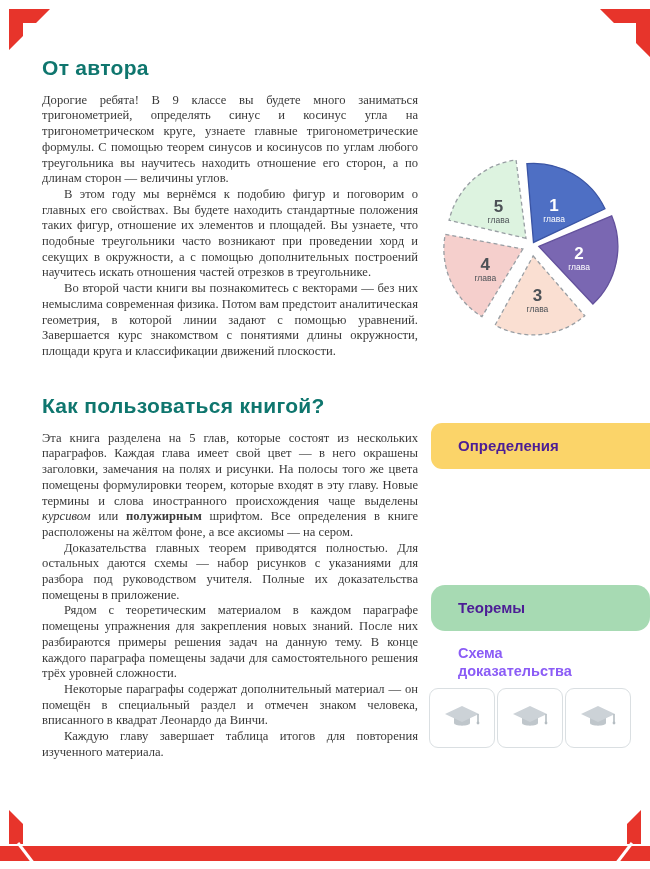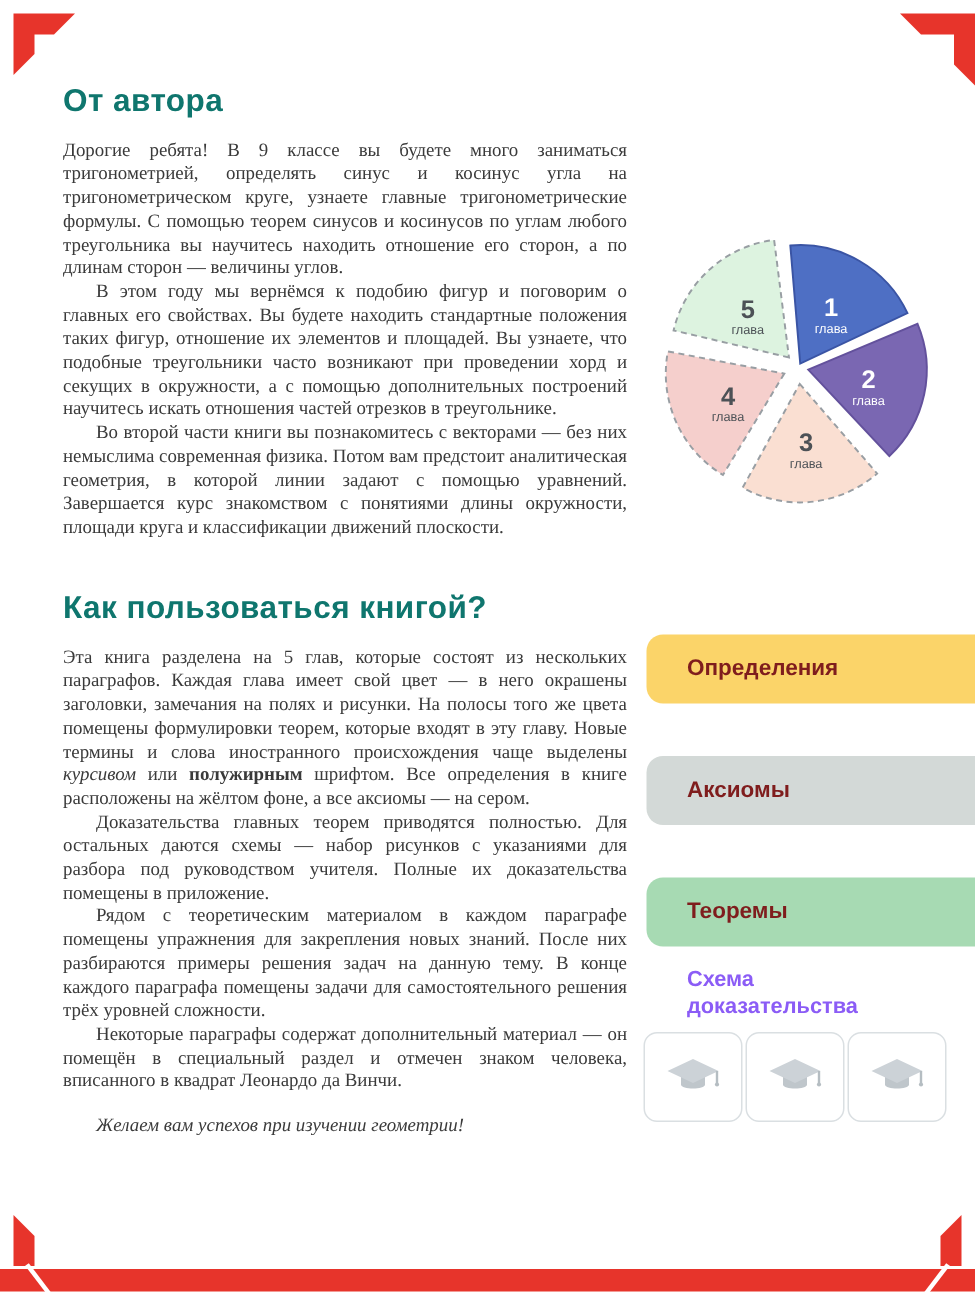--- a/index.html
+++ b/index.html
@@ -23,21 +23,21 @@
   #block-a{top:60px;}
   #block-b{top:398px;}
   .closing{font-style:italic;margin-top:14px !important;}
 
   .pie-wrap{position:absolute;left:432px;top:150px;width:200px;height:190px;}
 
   .side-box{
     position:absolute;left:431px;right:0;height:46px;
     border-radius:11px 0 0 11px;
     font-family:"Liberation Sans",sans-serif;font-weight:bold;
-    font-size:15px;color:#7f1d1d;line-height:46px;padding-left:27px;
+    font-size:15px;color:#4c1d95;line-height:46px;padding-left:27px;
   }
   #box-definitions{top:423px;}
   #box-axioms{top:504px;}
   #box-theorems{top:585px;}
 
   .scheme-label{
     position:absolute;left:458px;top:644px;width:150px;
     font-family:"Liberation Sans",sans-serif;font-weight:bold;
     font-size:14.5px;line-height:18px;color:#8b5cf6;
   }
@@ -75,21 +75,21 @@
     <p>В этом году мы вернёмся к подобию фигур и поговорим о главных его свойствах. Вы будете находить стандартные положения таких фигур, отношение их элементов и площадей. Вы узнаете, что подобные треугольники часто возникают при проведении хорд и секущих в окружности, а с помощью дополнительных построений научитесь искать отношения частей отрезков в треугольнике.</p>
     <p>Во второй части книги вы познакомитесь с векторами — без них немыслима современная физика. Потом вам предстоит аналитическая геометрия, в которой линии задают с помощью уравнений. Завершается курс знакомством с понятиями длины окружности, площади круга и классификации движений плоскости.</p>
   </div>
 
   <div class="textcol" id="block-b">
     <h1 class="sec">Как пользоваться книгой?</h1>
     <p class="noindent"><span>Эта книга разделена на 5 глав, которые состоят из нескольких параграфов. Каждая глава имеет свой цвет — в него окрашены заголовки, замечания на полях и рисунки. На полосы того же цвета помещены формулировки теорем, которые входят в эту главу. Новые термины и слова иностранного происхождения чаще выделены </span><i>курсивом</i><span> или </span><b>полужирным</b><span> шрифтом. Все определения в книге расположены на жёлтом фоне, а все аксиомы — на сером.</span></p>
     <p>Доказательства главных теорем приводятся полностью. Для остальных даются схемы — набор рисунков с указаниями для разбора под руководством учителя. Полные их доказательства помещены в приложение.</p>
     <p>Рядом с теоретическим материалом в каждом параграфе помещены упражнения для закрепления новых знаний. После них разбираются примеры решения задач на данную тему. В конце каждого параграфа помещены задачи для самостоятельного решения трёх уровней сложности.</p>
     <p>Некоторые параграфы содержат дополнительный материал — он помещён в специальный раздел и отмечен знаком человека, вписанного в квадрат Леонардо да Винчи.</p>
-    <p class="closing">Желаем вам успехов при изучении геометрии!</p>
+    <p>Каждую главу завершает таблица итогов для повторения изученного материала.</p>
   </div>
 
   <div class="pie-wrap">
     <svg id="pie-svg" width="200" height="190" viewBox="0 0 200 190">
         <path d="M101.5,92.40192378864668 L94.88945037674708,13.678987907935834 A79,79 0 0 1 172.98133714481554,58.76535975500593 Z" fill="#4e6fc4" stroke="#3a54a4" stroke-width="1.3"></path>
         <text x="122.03999999999999" y="60.82560020118194" text-anchor="middle" class="pie-num" fill="#ffffff">1</text>
         <text x="122.03999999999999" y="71.82560020118194" text-anchor="middle" class="pie-sub" fill="#ffffff">глава</text>
         <path d="M106.84703320513664,96.45538183572431 L179.6742221806282,65.84165050600818 A79,79 0 0 1 160.92625457350303,154.04390340201581 Z" fill="#7a67b2" stroke="#63519c" stroke-width="1.3"></path>
         <text x="147.02933664328137" y="108.99639409451785" text-anchor="middle" class="pie-num" fill="#ffffff">2</text>
         <text x="147.02933664328137" y="119.99639409451785" text-anchor="middle" class="pie-sub" fill="#ffffff">глава</text>
@@ -101,24 +101,21 @@
         <text x="53.33609802361594" y="130.77610772831187" text-anchor="middle" class="pie-sub" fill="#4c5156">глава</text>
         <path d="M93.97782454277028,88.31169657070345 L17.065091215790616,70.27197783196166 A79,79 0 0 1 84.07649909119021,9.934635166859707 Z" fill="#ddf3e0" stroke="#989ea3" stroke-width="1.3" stroke-dasharray="4 3"></path>
         <text x="66.48993923354838" y="61.78330714009209" text-anchor="middle" class="pie-num" fill="#4c5156">5</text>
         <text x="66.48993923354838" y="72.78330714009209" text-anchor="middle" class="pie-sub" fill="#4c5156">глава</text>
       </svg>
   </div>
 
   <div class="side-box" id="box-definitions" style="background: rgb(251, 212, 105);">
     <span>Определения</span>
   </div>
-  <div class="side-box" id="box-axioms" style="background: rgb(211, 217, 215);">
-    <span>Аксиомы</span>
-  </div>
-  <div class="side-box" id="box-theorems" style="background: rgb(167, 218, 179);">
+  <div class="side-box" id="box-theorems" style="background: rgb(167, 218, 179); border-radius: 14px;">
     <span>Теоремы</span>
   </div>
 
   <div class="scheme-label">Схема доказательства</div>
 
   <div class="caps-row">
     <div class="cap-card">
       <svg width="40" height="30" viewBox="0 0 40 30">
         <path d="M12,13 v7 c0,3.5 16,3.5 16,0 v-7" fill="#bfc6cb"></path>
         <polygon points="20,3 37,11 20,19 3,11" fill="#ccd2d7"></polygon>

